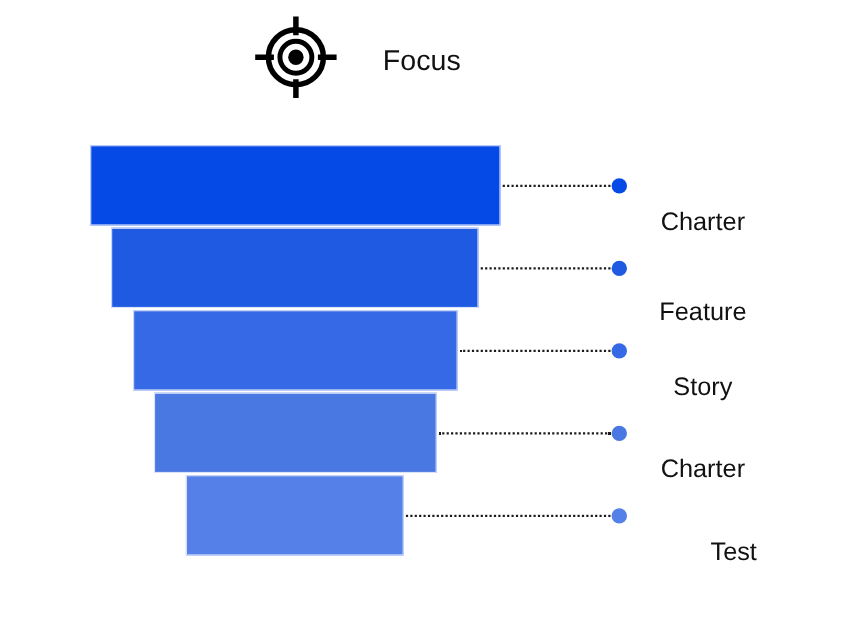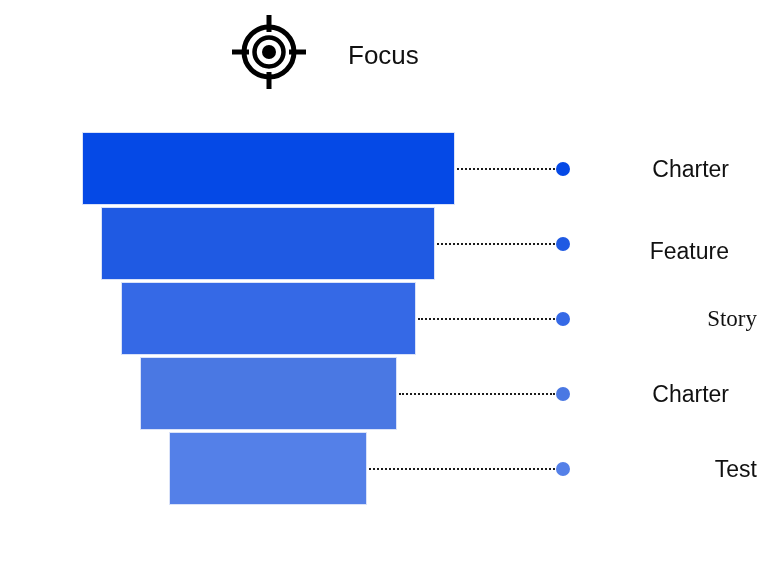--- a/index.html
+++ b/index.html
@@ -36,25 +36,26 @@
   }
   .dot {
     position: absolute;
     width: 14px;
     height: 14px;
     border-radius: 50%;
   }
   .lvl-label {
     position: absolute;
     width: 180px;
-    text-align: right;
+    text-align: center;
     font-size: 23px;
     line-height: 26px;
     color: #111111;
     white-space: nowrap;
+    margin-top: 32px;
   }
 </style>
 </head>
 <body>
 
 <div class="canvas">
 
   <svg class="target-icon" viewBox="0 0 76 76" xmlns="http://www.w3.org/2000/svg">
     <circle cx="38" cy="38" r="25" fill="none" stroke="#000000" stroke-width="5"></circle>
     <circle cx="38" cy="38" r="14.5" fill="none" stroke="#000000" stroke-width="4.5"></circle>
@@ -77,21 +78,21 @@
     <div class="bar" style="left: 101px; top: 207px; width: 334px; height: 73px; background: rgb(31, 90, 227); border-color: rgb(217, 226, 249);"></div>
     <div class="leader" style="left: 437px; top: 242.5px; width: 118px; border-top-color: rgb(28, 28, 28);"></div>
     <div class="dot" style="left: 556px; top: 236.5px; background: rgb(31, 90, 227);"></div>
     <div class="lvl-label" style="left: 549px; top: 238px;">Feature</div>
   </div>
 
   <div>
     <div class="bar" style="left: 120.5px; top: 282px; width: 295px; height: 73px; background: rgb(53, 105, 230); border-color: rgb(217, 226, 249);"></div>
     <div class="leader" style="left: 417.5px; top: 317.5px; width: 137.5px; border-top-color: rgb(28, 28, 28);"></div>
     <div class="dot" style="left: 556px; top: 311.5px; background: rgb(53, 105, 230);"></div>
-    <div class="lvl-label" style="left: 577px; top: 305.5px; font-family: Liberation Serif, serif;">Story</div>
+    <div class="lvl-label" style="left: 549px; top: 305.5px;">Story</div>
   </div>
 
   <div>
     <div class="bar" style="left: 139.5px; top: 357px; width: 257px; height: 73px; background: rgb(74, 120, 227); border-color: rgb(217, 226, 249);"></div>
     <div class="leader" style="left: 398.5px; top: 392.5px; width: 156.5px; border-top-color: rgb(28, 28, 28);"></div>
     <div class="dot" style="left: 556px; top: 386.5px; background: rgb(74, 120, 227);"></div>
     <div class="lvl-label" style="left: 549px; top: 380.5px;">Charter</div>
   </div>
 
   <div>

